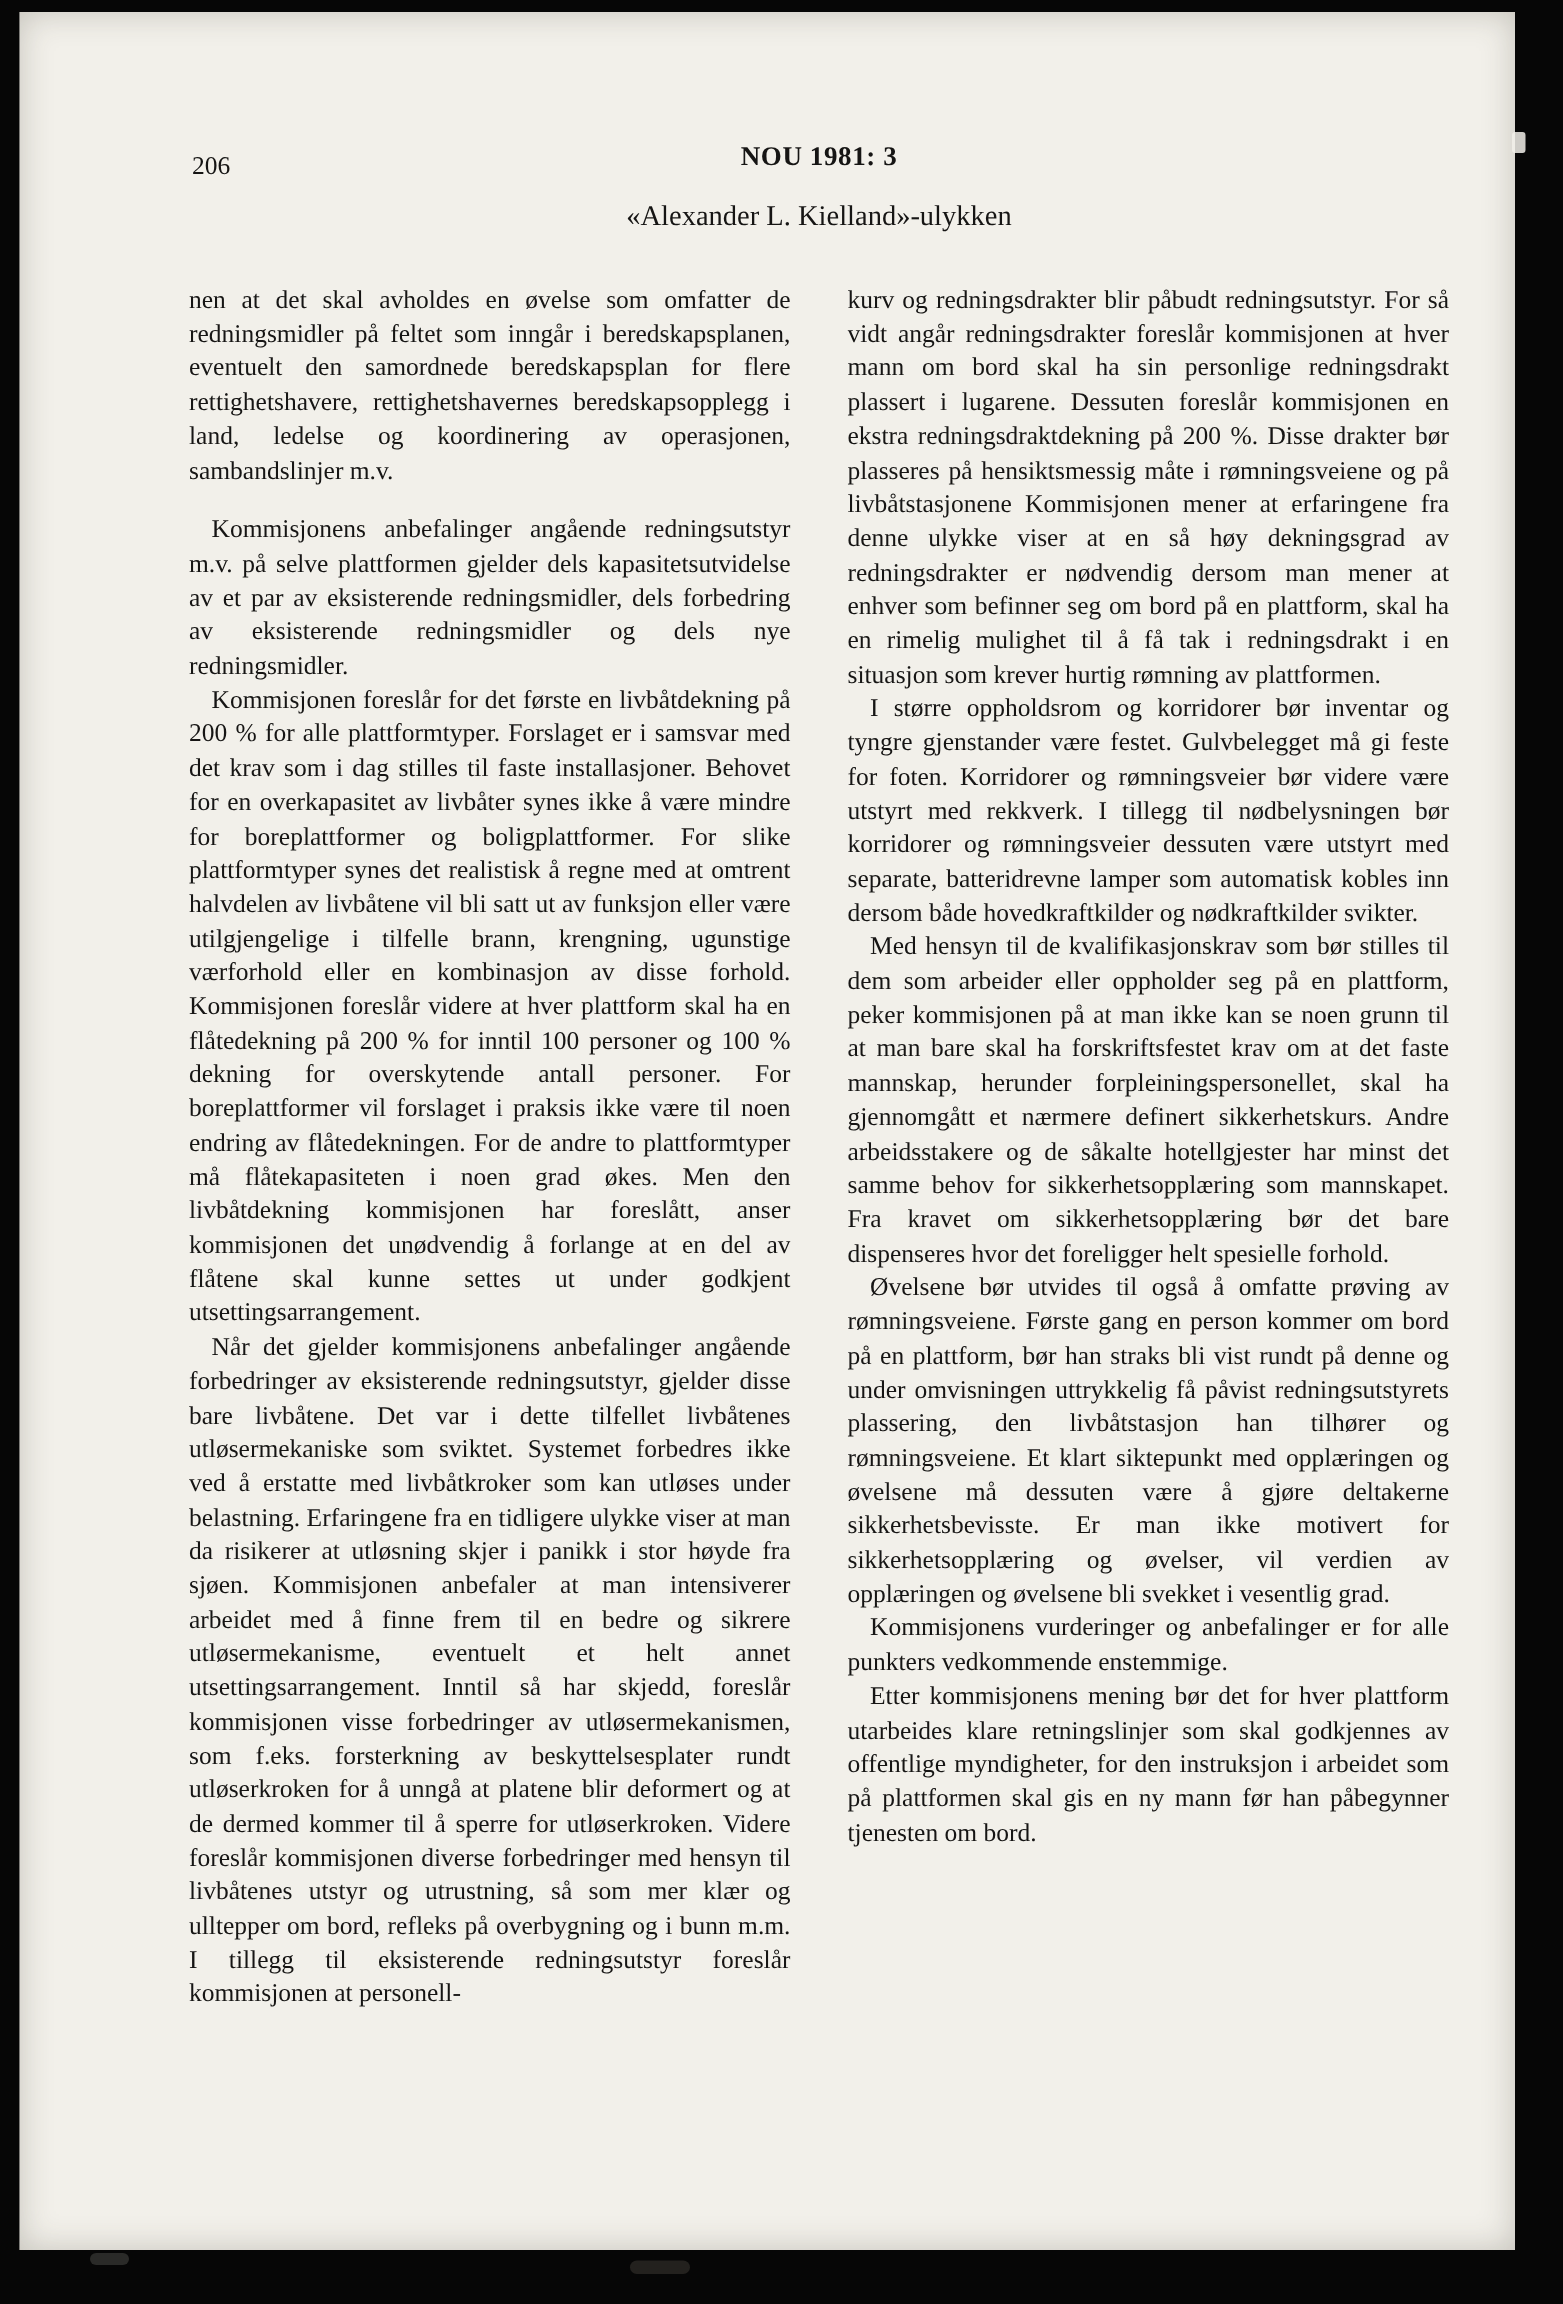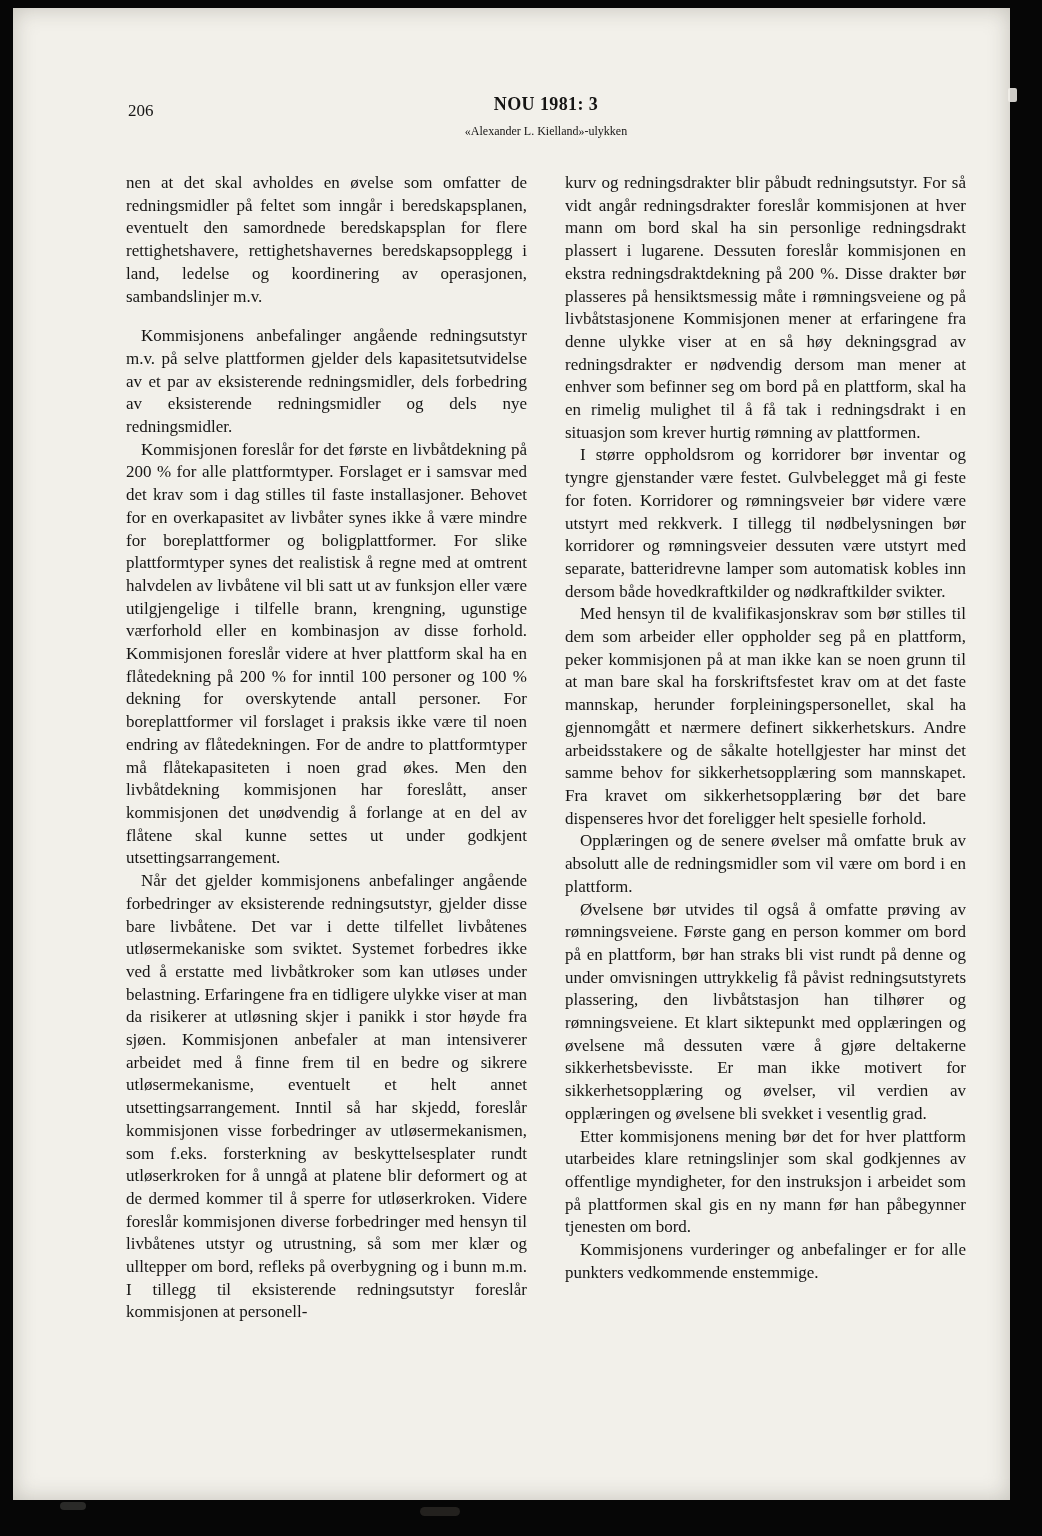--- a/index.html
+++ b/index.html
@@ -46,22 +46,22 @@
     font-size: 17px;
     color: var(--ink);
   }
   .doc-title {
     font-weight: bold;
     font-size: 18px;
     letter-spacing: 0.4px;
     color: var(--ink);
   }
   .doc-subtitle {
-    font-size: 12px;
-    margin-top: 9px;
+    font-size: 19px;
+    margin-top: 19px;
     color: var(--ink);
   }
   .columns {
     display: flex;
     gap: 38px;
     margin-top: 33px;
     justify-content: center;
   }
   .col {
     width: 401px;
@@ -110,24 +110,23 @@
       <div class="col" lang="nb">
           <p class="para">nen at det skal avholdes en øvelse som omfatter de redningsmidler på feltet som inngår i beredskapsplanen, eventuelt den samordnede beredskapsplan for flere rettighetshavere, rettighetshavernes beredskapsopplegg i land, ledelse og koordinering av operasjonen, sambandslinjer m.v.</p>
           <p class="para indent space-before">Kommisjonens anbefalinger angående redningsutstyr m.v. på selve plattformen gjelder dels kapasitetsutvidelse av et par av eksisterende redningsmidler, dels forbedring av eksisterende redningsmidler og dels nye redningsmidler.</p>
           <p class="para indent">Kommisjonen foreslår for det første en livbåtdekning på 200 % for alle plattformtyper. Forslaget er i samsvar med det krav som i dag stilles til faste installasjoner. Behovet for en overkapasitet av livbåter synes ikke å være mindre for boreplattformer og boligplattformer. For slike plattformtyper synes det realistisk å regne med at omtrent halvdelen av livbåtene vil bli satt ut av funksjon eller være utilgjengelige i tilfelle brann, krengning, ugunstige værforhold eller en kombinasjon av disse forhold. Kommisjonen foreslår videre at hver plattform skal ha en flåtedekning på 200 % for inntil 100 personer og 100 % dekning for overskytende antall personer. For boreplattformer vil forslaget i praksis ikke være til noen endring av flåtedekningen. For de andre to plattformtyper må flåtekapasiteten i noen grad økes. Men den livbåtdekning kommisjonen har foreslått, anser kommisjonen det unødvendig å forlange at en del av flåtene skal kunne settes ut under godkjent utsettingsarrangement.</p>
           <p class="para indent">Når det gjelder kommisjonens anbefalinger angående forbedringer av eksisterende redningsutstyr, gjelder disse bare livbåtene. Det var i dette tilfellet livbåtenes utløsermekaniske som sviktet. Systemet forbedres ikke ved å erstatte med livbåtkroker som kan utløses under belastning. Erfaringene fra en tidligere ulykke viser at man da risikerer at utløsning skjer i panikk i stor høyde fra sjøen. Kommisjonen anbefaler at man intensiverer arbeidet med å finne frem til en bedre og sikrere utløsermekanisme, eventuelt et helt annet utsettingsarrangement. Inntil så har skjedd, foreslår kommisjonen visse forbedringer av utløsermekanismen, som f.eks. forsterkning av beskyttelsesplater rundt utløserkroken for å unngå at platene blir deformert og at de dermed kommer til å sperre for utløserkroken. Videre foreslår kommisjonen diverse forbedringer med hensyn til livbåtenes utstyr og utrustning, så som mer klær og ulltepper om bord, refleks på overbygning og i bunn m.m. I tillegg til eksisterende redningsutstyr foreslår kommisjonen at personell-</p>
         </div>
       <div class="col" lang="nb">
           <p class="para">kurv og redningsdrakter blir påbudt redningsutstyr. For så vidt angår redningsdrakter foreslår kommisjonen at hver mann om bord skal ha sin personlige redningsdrakt plassert i lugarene. Dessuten foreslår kommisjonen en ekstra redningsdraktdekning på 200 %. Disse drakter bør plasseres på hensiktsmessig måte i rømningsveiene og på livbåtstasjonene Kommisjonen mener at erfaringene fra denne ulykke viser at en så høy dekningsgrad av redningsdrakter er nødvendig dersom man mener at enhver som befinner seg om bord på en plattform, skal ha en rimelig mulighet til å få tak i redningsdrakt i en situasjon som krever hurtig rømning av plattformen.</p>
           <p class="para indent">I større oppholdsrom og korridorer bør inventar og tyngre gjenstander være festet. Gulvbelegget må gi feste for foten. Korridorer og rømningsveier bør videre være utstyrt med rekkverk. I tillegg til nødbelysningen bør korridorer og rømningsveier dessuten være utstyrt med separate, batteridrevne lamper som automatisk kobles inn dersom både hovedkraftkilder og nødkraftkilder svikter.</p>
           <p class="para indent">Med hensyn til de kvalifikasjonskrav som bør stilles til dem som arbeider eller oppholder seg på en plattform, peker kommisjonen på at man ikke kan se noen grunn til at man bare skal ha forskriftsfestet krav om at det faste mannskap, herunder forpleiningspersonellet, skal ha gjennomgått et nærmere definert sikkerhetskurs. Andre arbeidsstakere og de såkalte hotellgjester har minst det samme behov for sikkerhetsopplæring som mannskapet. Fra kravet om sikkerhetsopplæring bør det bare dispenseres hvor det foreligger helt spesielle forhold.</p>
-          <p class="para indent">Opplæringen og de senere øvelser må omfatte bruk av absolutt alle de redningsmidler som vil være om bord i en plattform.</p>
           <p class="para indent">Øvelsene bør utvides til også å omfatte prøving av rømningsveiene. Første gang en person kommer om bord på en plattform, bør han straks bli vist rundt på denne og under omvisningen uttrykkelig få påvist redningsutstyrets plassering, den livbåtstasjon han tilhører og rømningsveiene. Et klart siktepunkt med opplæringen og øvelsene må dessuten være å gjøre deltakerne sikkerhetsbevisste. Er man ikke motivert for sikkerhetsopplæring og øvelser, vil verdien av opplæringen og øvelsene bli svekket i vesentlig grad.</p>
+          <p class="para indent">Kommisjonens vurderinger og anbefalinger er for alle punkters vedkommende enstemmige.</p>
           <p class="para indent">Etter kommisjonens mening bør det for hver plattform utarbeides klare retningslinjer som skal godkjennes av offentlige myndigheter, for den instruksjon i arbeidet som på plattformen skal gis en ny mann før han påbegynner tjenesten om bord.</p>
-          <p class="para indent">Kommisjonens vurderinger og anbefalinger er for alle punkters vedkommende enstemmige.</p>
         </div>
     </div>
   </div>
 </div>
 
 <div class="speck speck-1"></div>
 <div class="speck speck-2"></div>
 <div class="speck speck-3"></div>
 
 </body></html>

